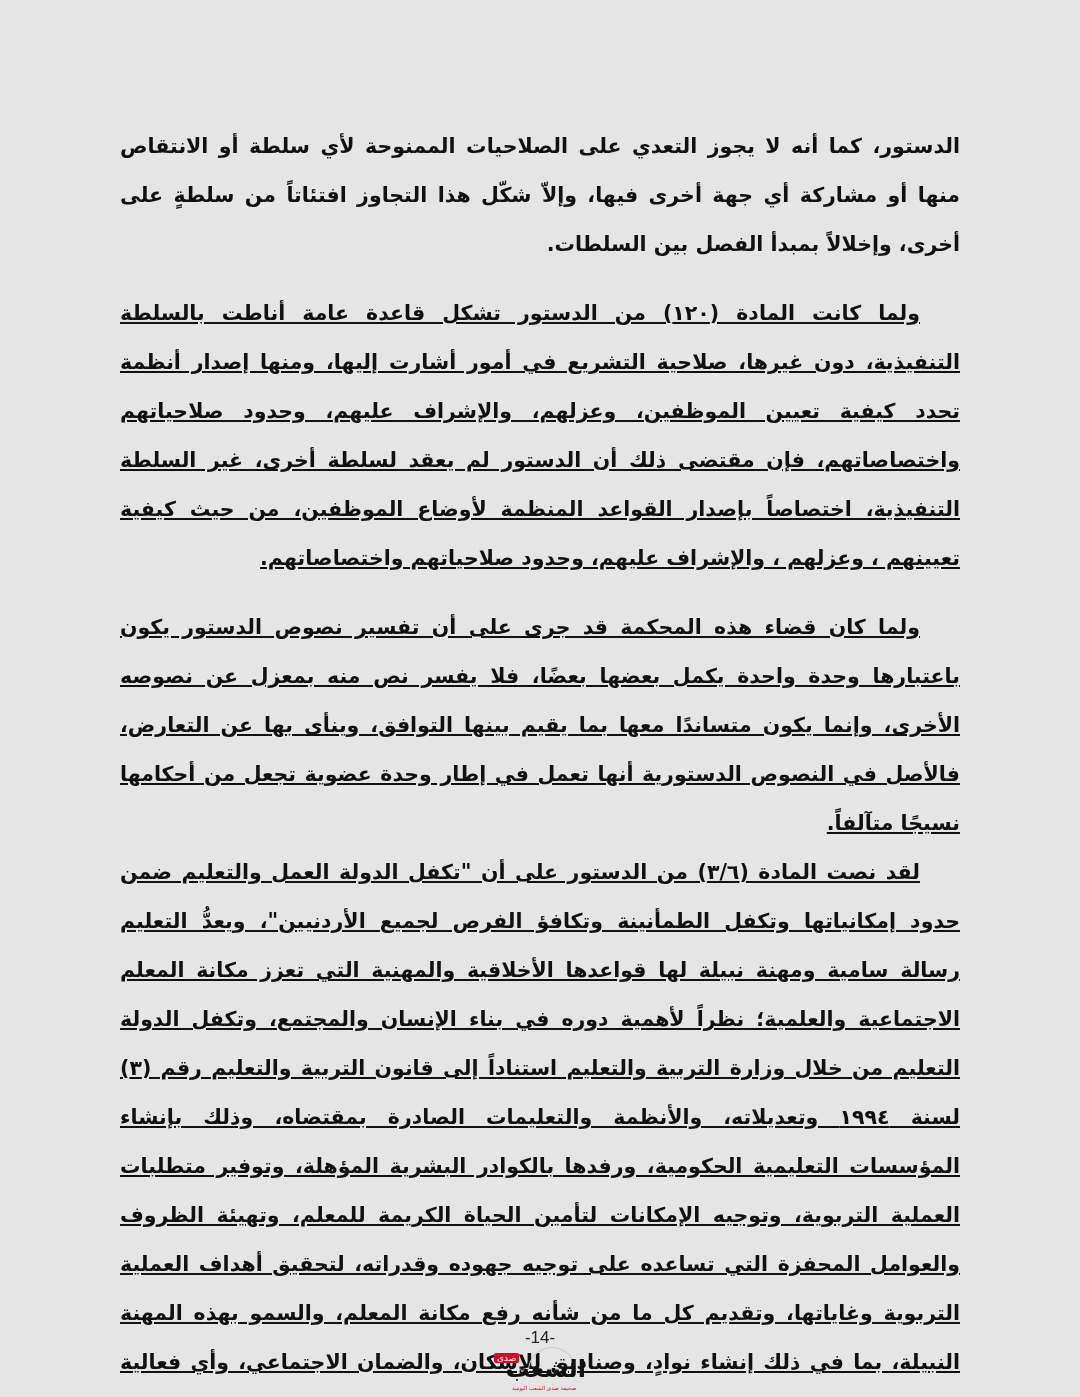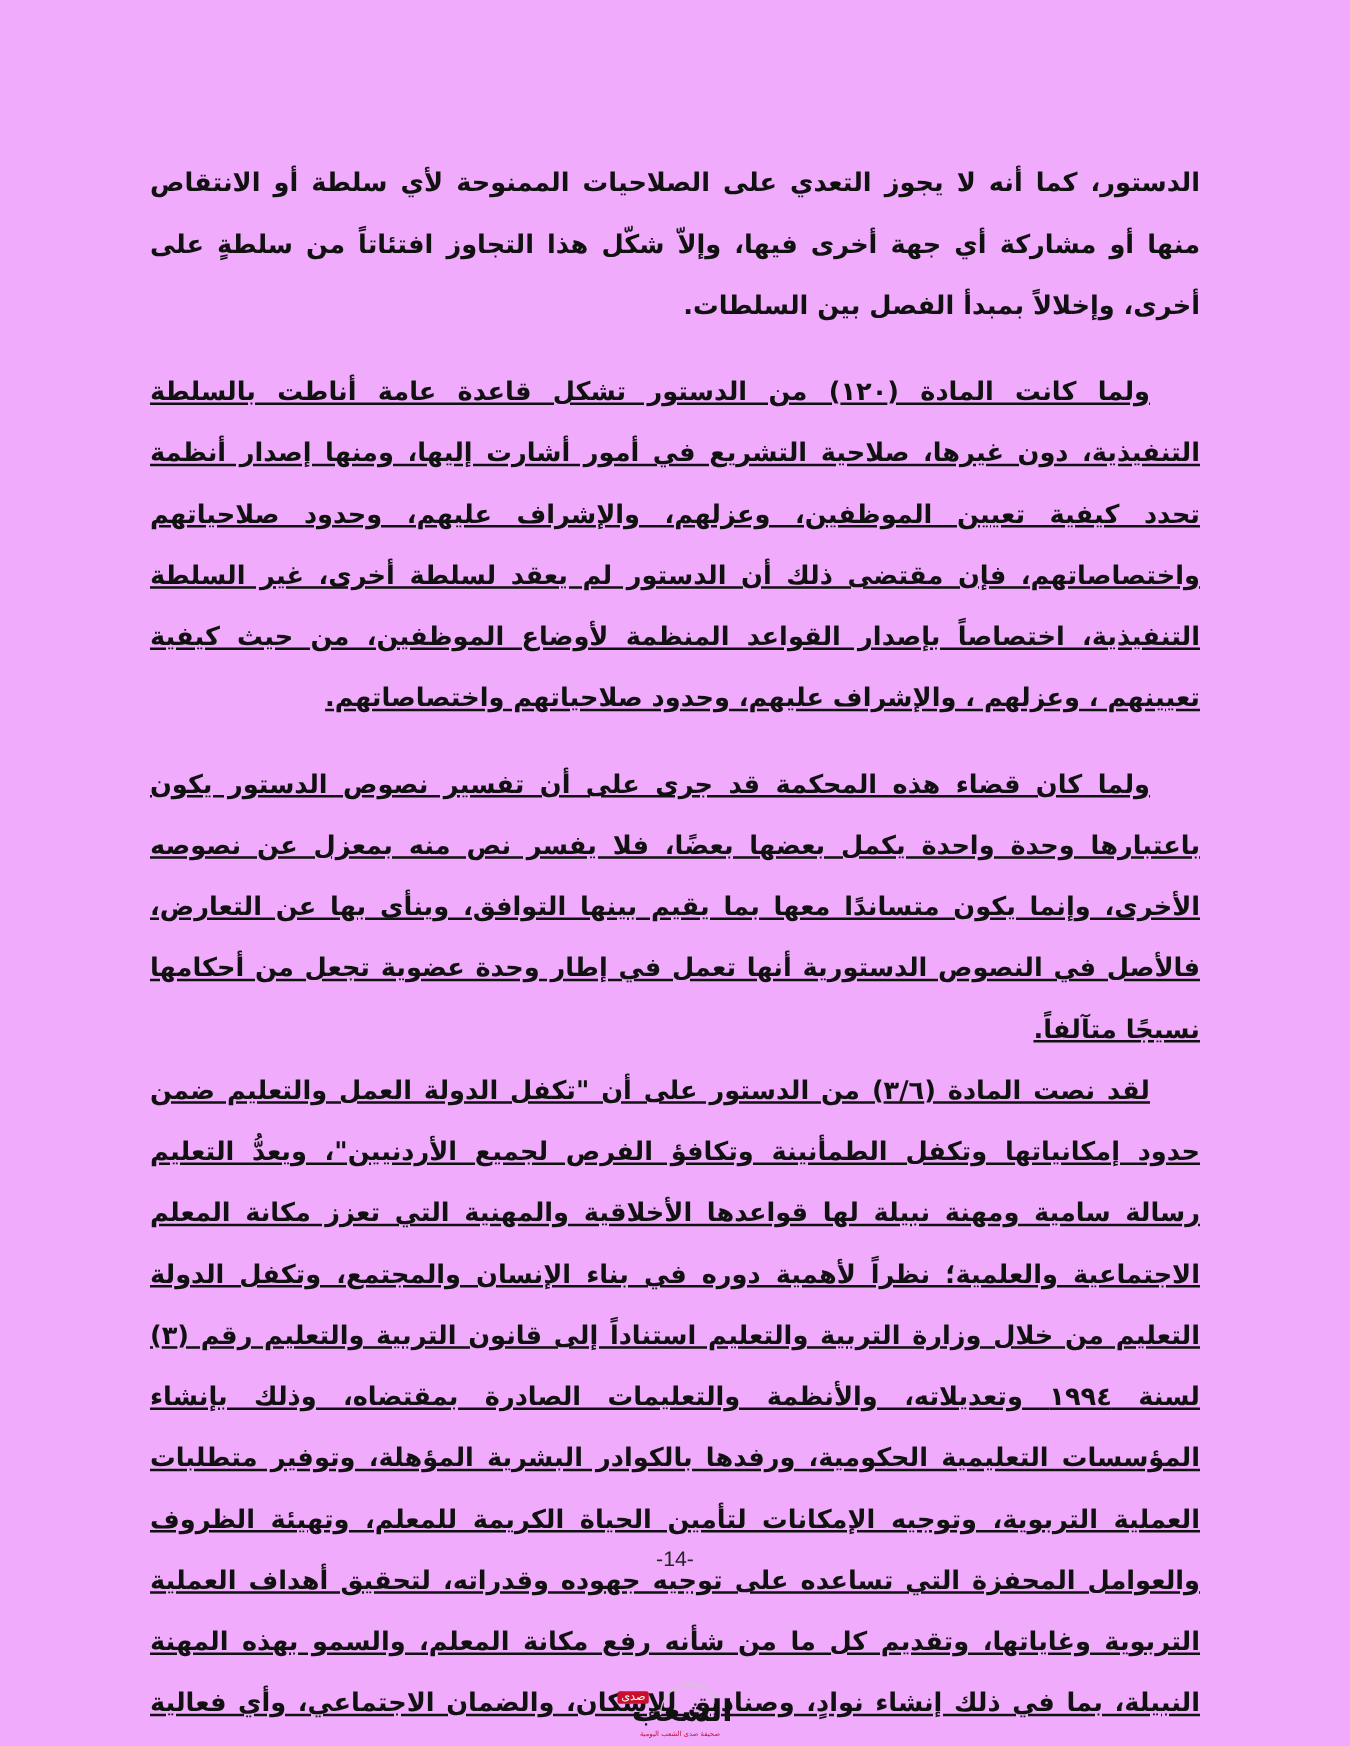--- a/index.html
+++ b/index.html
@@ -1,29 +1,29 @@
 <!DOCTYPE html>
 <html><head>
 <meta charset="utf-8">
 <style>
   html, body { margin:0; padding:0; background:#ffffff; }
   body { width:1080px; height:1397px; position:relative; overflow:hidden; }
-  .page { position:absolute; left:0; top:0; width:1080px; height:1397px; background:#f0abfc; }
+  .page { position:absolute; left:0; top:0; width:1080px; height:1397px; background:#e5e5e5; }
   .content {
     position:absolute; left:120px; top:122px; width:840px;
     direction:rtl; text-align:justify; text-align-last:right;
     font-family:"DejaVu Sans", sans-serif; font-size:20.5px; color:#111;
     line-height:49px; font-weight:bold;
   }
   .para { margin:0; }
   .para.indent { text-indent:40px;text-decoration:underline; }
   .gap-l { margin-top:20px; }
   .gap-s { margin-top:0px; }
   .page-number {
-    position:absolute; left:0; width:1080px; top:1238px; text-align:center;
+    position:absolute; left:0; width:1080px; top:1328px; text-align:center;
     font-family:"Liberation Sans", sans-serif; font-size:17px; color:#222;
   }
   .logo {
     position:absolute; left:490px; top:1347px; width:100px; height:48px;
   }
   .logo-globe {
     position:absolute; left:38px; top:0; width:46px; height:24px;
     border:1px solid #ccc; border-bottom:none; border-radius:46px 46px 0 0;
   }
   .logo-main {

